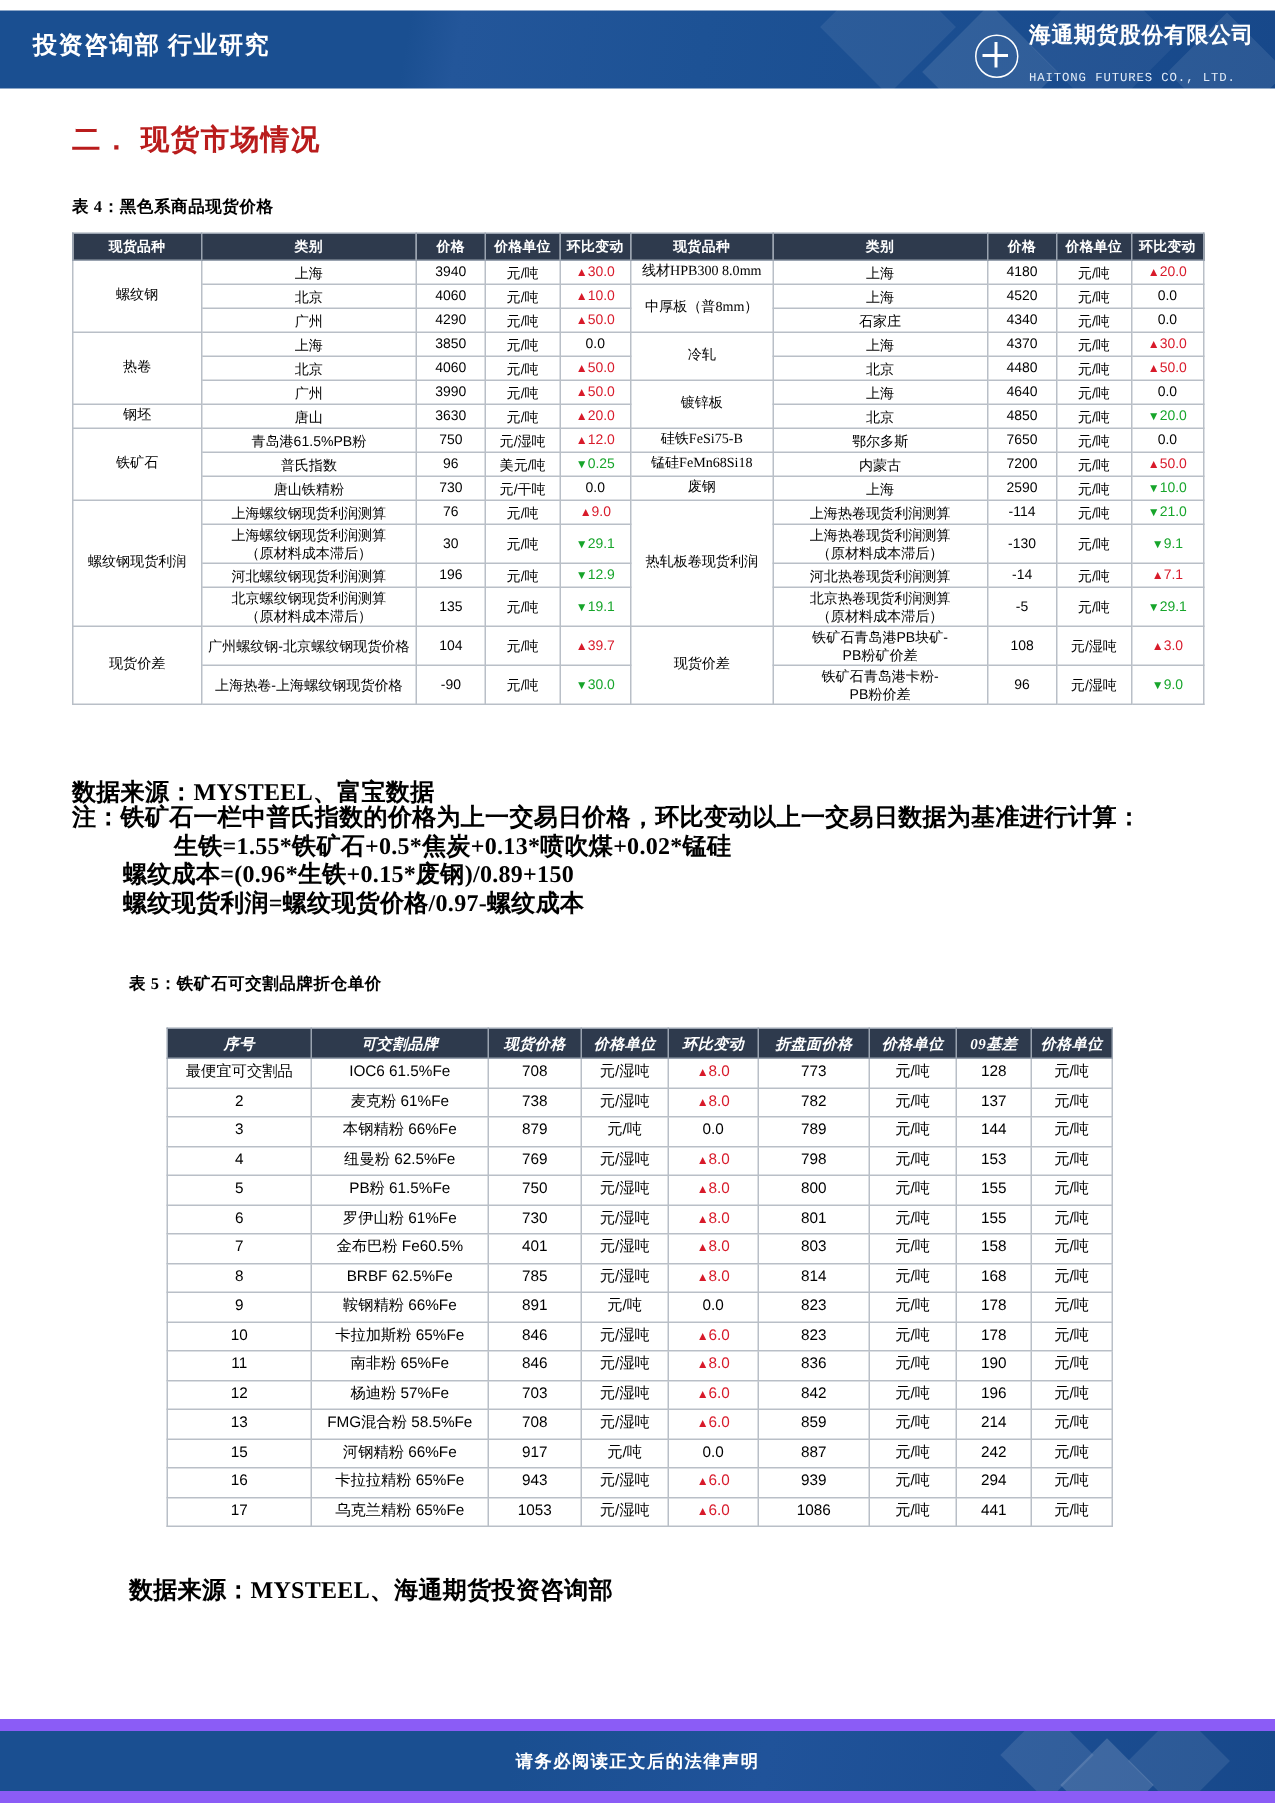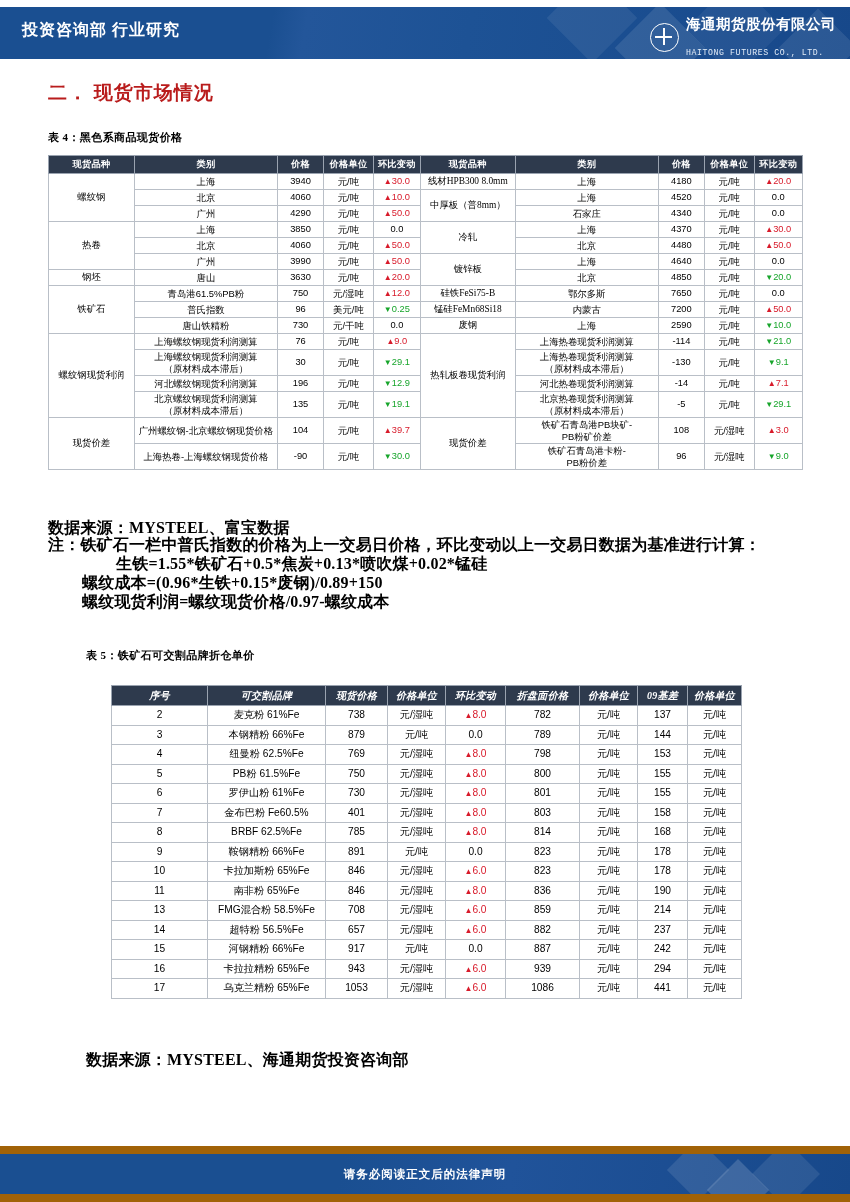--- a/index.html
+++ b/index.html
@@ -183,21 +183,21 @@
   #note2  { left: 82px;  top: 573px; }
   #note3  { left: 82px;  top: 592px; }
   #src5   { left: 86px;  top: 1050px; }
 
   
   .footer-band {
     position: absolute;
     left: 0; bottom: 0;
     width: 850px;
     height: 56px;
-    background: #a16207;
+    background: #8b5cf6;
     overflow: hidden;
   }
   .footer-band .inner {
     position: absolute;
     left: 0; top: 8px;
     width: 850px; height: 40px;
     background: linear-gradient(100deg, #1a4f91 0%, #1a4f91 40%, #20539a 60%, #17488a 100%);
     overflow: hidden;
   }
   .footer-band .fd {
@@ -479,20 +479,31 @@
         <th>价格单位</th>
         <th>环比变动</th>
         <th>折盘面价格</th>
         <th>价格单位</th>
         <th>09基差</th>
         <th>价格单位</th>
       </tr>
   </thead>
   <tbody>
       <tr>
+        <td class="name">最便宜可交割品</td>
+        <td class="brand">IOC6 61.5%Fe</td>
+        <td>708</td>
+        <td class="name">元/湿吨</td>
+        <td><span class="up"><span class="arr">▲</span>8.0</span></td>
+        <td>773</td>
+        <td class="name">元/吨</td>
+        <td>128</td>
+        <td class="name">元/吨</td>
+      </tr>
+      <tr>
         <td class="name">2</td>
         <td class="brand">麦克粉 61%Fe</td>
         <td>738</td>
         <td class="name">元/湿吨</td>
         <td><span class="up"><span class="arr">▲</span>8.0</span></td>
         <td>782</td>
         <td class="name">元/吨</td>
         <td>137</td>
         <td class="name">元/吨</td>
       </tr>
@@ -589,39 +600,39 @@
         <td class="brand">南非粉 65%Fe</td>
         <td>846</td>
         <td class="name">元/湿吨</td>
         <td><span class="up"><span class="arr">▲</span>8.0</span></td>
         <td>836</td>
         <td class="name">元/吨</td>
         <td>190</td>
         <td class="name">元/吨</td>
       </tr>
       <tr>
+        <td class="name">12</td>
+        <td class="brand">杨迪粉 57%Fe</td>
+        <td>703</td>
+        <td class="name">元/湿吨</td>
+        <td><span class="up"><span class="arr">▲</span>6.0</span></td>
+        <td>842</td>
+        <td class="name">元/吨</td>
+        <td>196</td>
+        <td class="name">元/吨</td>
+      </tr>
+      <tr>
         <td class="name">13</td>
         <td class="brand">FMG混合粉 58.5%Fe</td>
         <td>708</td>
         <td class="name">元/湿吨</td>
         <td><span class="up"><span class="arr">▲</span>6.0</span></td>
         <td>859</td>
         <td class="name">元/吨</td>
         <td>214</td>
-        <td class="name">元/吨</td>
-      </tr>
-      <tr>
-        <td class="name">14</td>
-        <td class="brand">超特粉 56.5%Fe</td>
-        <td>657</td>
-        <td class="name">元/湿吨</td>
-        <td><span class="up"><span class="arr">▲</span>6.0</span></td>
-        <td>882</td>
-        <td class="name">元/吨</td>
-        <td>237</td>
         <td class="name">元/吨</td>
       </tr>
       <tr>
         <td class="name">15</td>
         <td class="brand">河钢精粉 66%Fe</td>
         <td>917</td>
         <td class="name">元/吨</td>
         <td><span class="flat">0.0</span></td>
         <td>887</td>
         <td class="name">元/吨</td>

